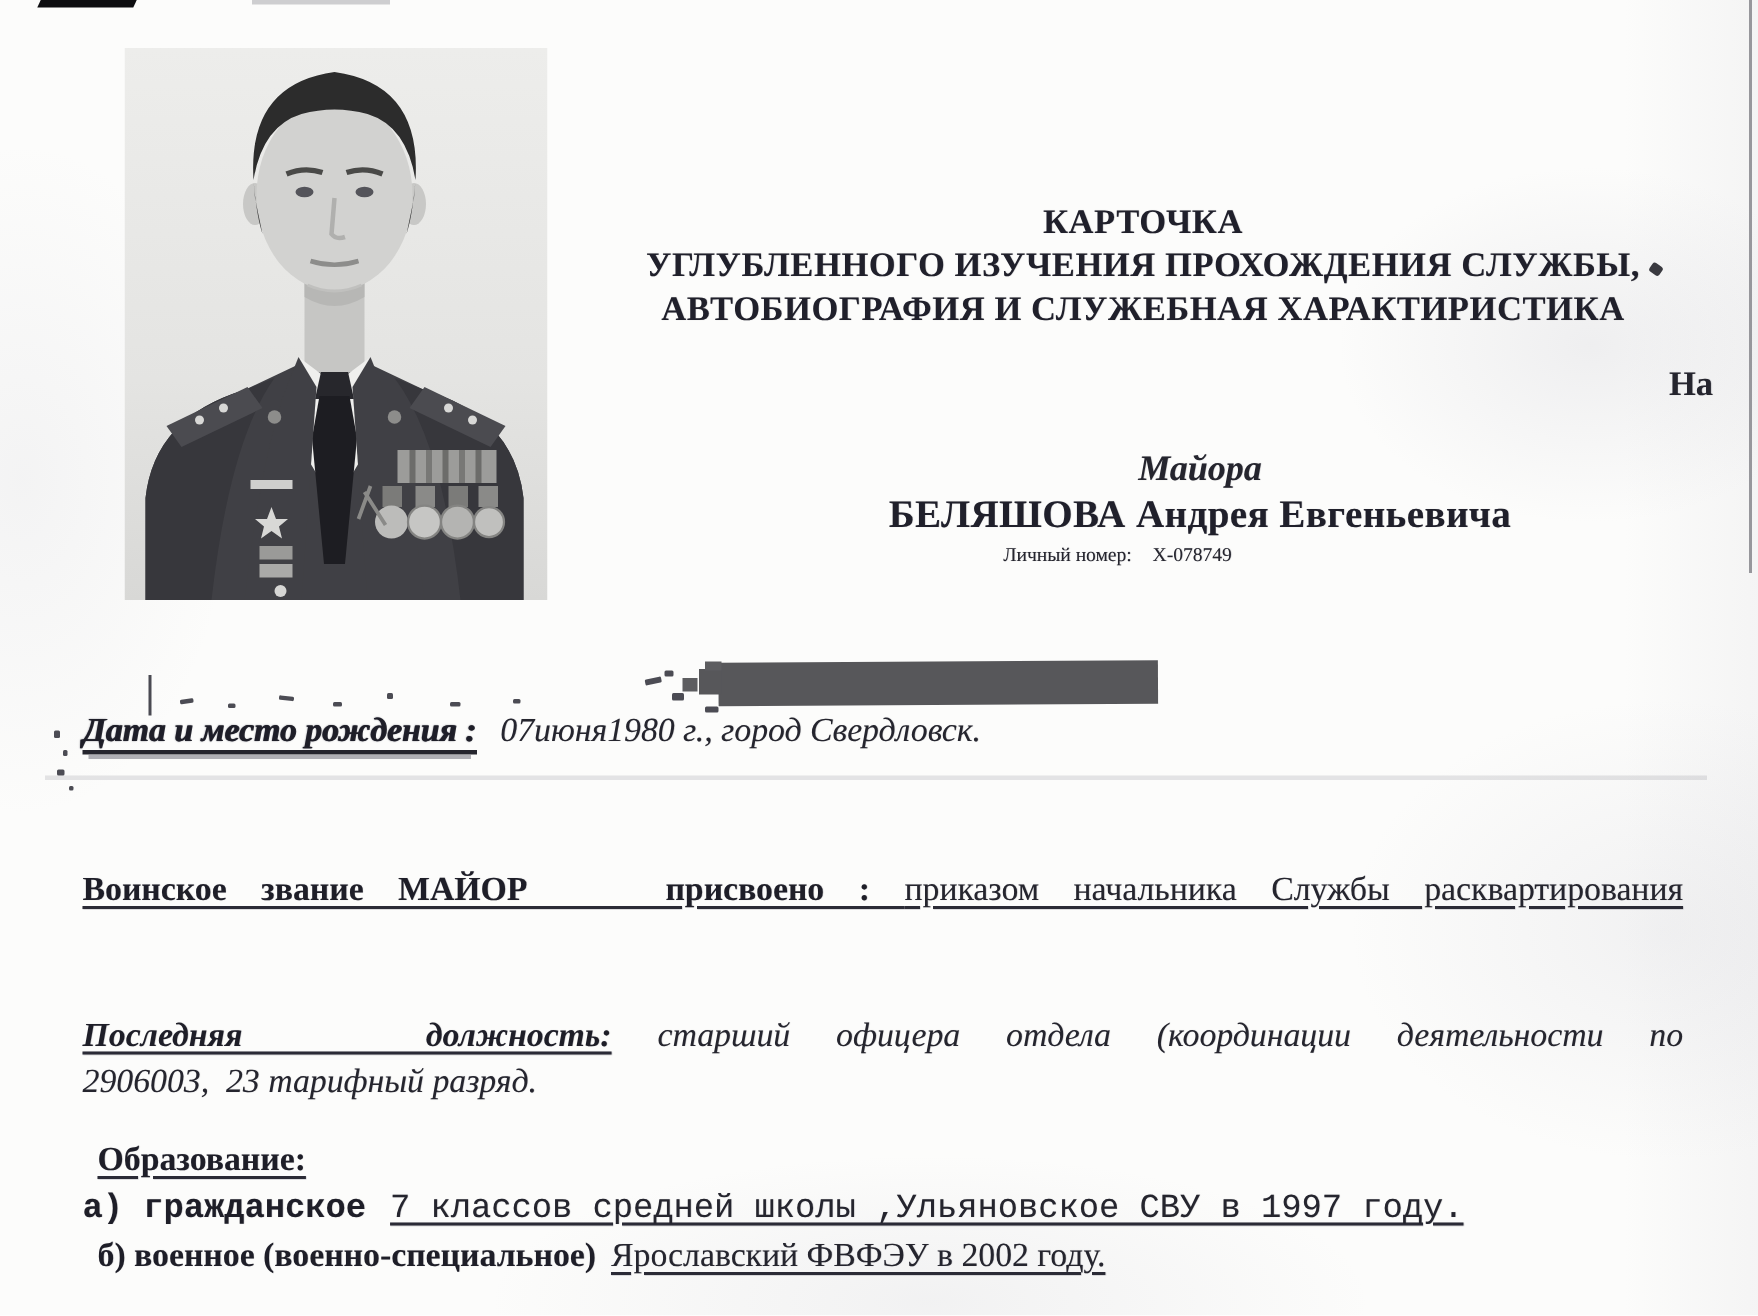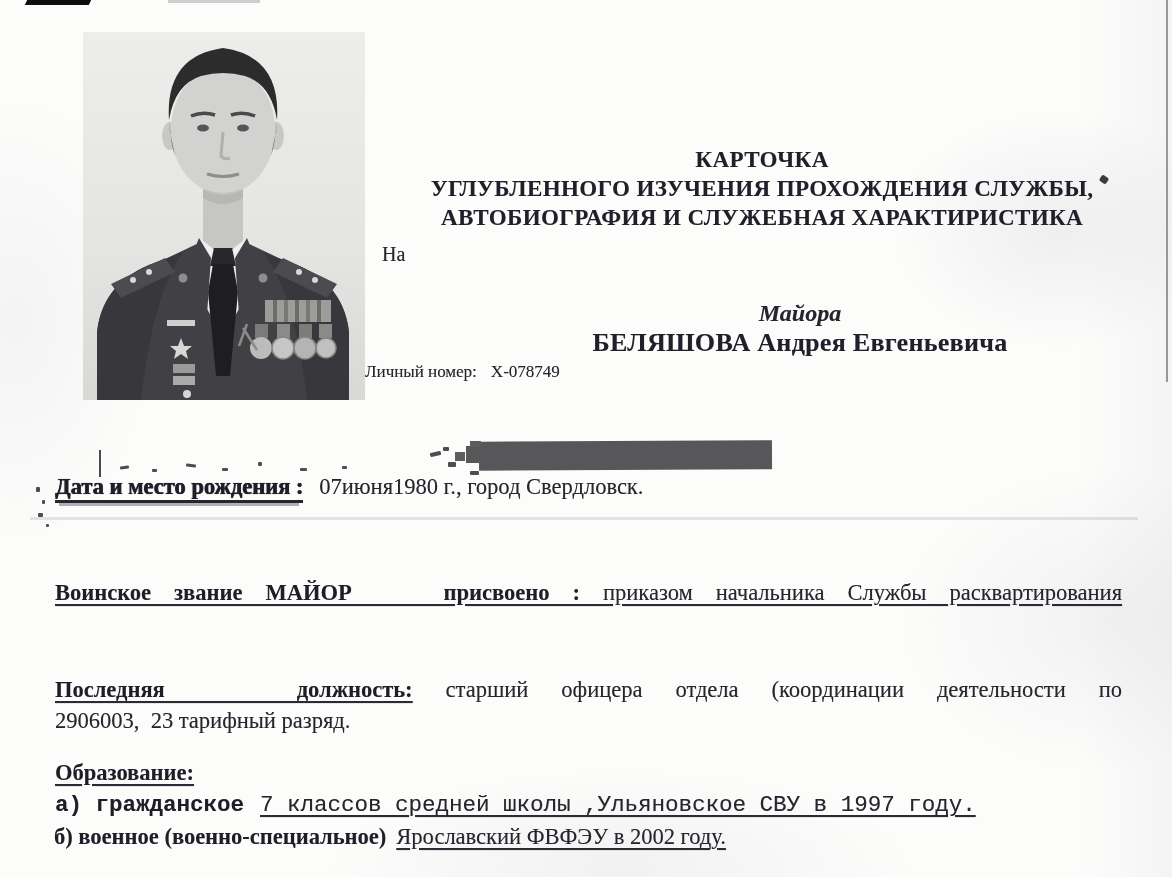--- a/index.html
+++ b/index.html
@@ -46,44 +46,44 @@
   #r1{left:466px;top:446px;width:15px;height:17px;background:#57575a;}
   #r2{left:455px;top:452px;width:10px;height:9px;background:#5d5d60;}
   #r3{left:470px;top:441px;width:11px;height:6px;background:#5d5d60;}
   #r4{left:443px;top:447px;width:6px;height:4px;}
   #r5{left:470px;top:471px;width:9px;height:4px;}
   
   #photo{left:83px;top:32px;width:282px;height:368px;}
   #photo svg{display:block;width:100%;height:100%;}
   
   #doc-title{left:382px;top:133px;width:760px;text-align:center;font-weight:bold;
-             font-size:23px;line-height:29px;letter-spacing:.4px;color:#20202b;margin-top:12px;}
-  #na{left:382px;top:243px;width:760px;text-align:left;font-weight:normal;font-size:20px;}
+             font-size:23px;line-height:29px;letter-spacing:.4px;color:#20202b;}
+  #na{left:382px;top:243px;width:760px;text-align:right;font-weight:bold;font-size:23px;}
   #mayora{left:420px;top:300px;width:760px;text-align:center;font-weight:bold;font-style:italic;font-size:24px;}
   #fio{left:420px;top:328px;width:760px;text-align:center;font-weight:bold;font-size:26px;letter-spacing:.3px;color:#20202b;}
-  #pnum{left:365px;top:362px;width:760px;text-align:left;font-size:17px;}
+  #pnum{left:365px;top:362px;width:760px;text-align:center;font-size:13px;}
   #pnum .pv{margin-left:14px;}
   
   .body-txt{font-size:22.5px;}
   .lbl{font-weight:bold;color:#1e1e28;}
   .u{text-decoration:underline;text-underline-offset:4px;text-decoration-thickness:1.7px;text-decoration-color:#2b2b36;}
   .u-thick{border-bottom:3.5px solid #26262e;padding-bottom:1px;
            box-shadow:0 7px 0 -4px rgba(100,100,112,.5);
            text-shadow:.6px 0 0 #2a2a33, 0 0 1px rgba(40,40,55,.7);}
-  #birth{left:40px;top:474px;width:1100px;}
+  #birth{left:40px;top:474px;width:1100px;font-style:italic;}
   #birth .bl{margin-left:15px;}
   #birth .bv{margin-left:16px;}
   .jpara{width:1067px;margin-top:34px;}
   .jline{text-align:justify;text-align-last:justify;line-height:31px;height:31px;white-space:nowrap0;}
   .pline{line-height:31px;}
   #rank{left:55px;top:543px;}
-  #pos{left:55px;top:640px;}
-  #edu-label{left:55px;top:760px;}
+  #pos{left:55px;top:640px;font-style:italic;}
+  #edu-label{left:65px;top:760px;}
   #edu-a{left:55px;top:792px;font-family:Liberation Mono, monospace;}
-  #edu-b{left:54px;top:824px;}
+  #edu-b{left:65px;top:824px;}
   .gap16{margin-left:16px;}
   .gap10{margin-left:10px;}
 </style>
 </head>
 <body>
 
 <div class="page">
 
   <div class="abs" id="corner-dash"></div>
   <div class="abs" id="top-faint"></div>

